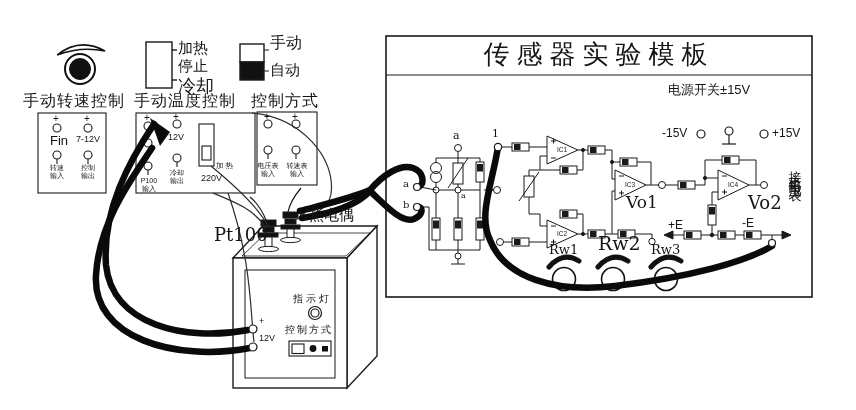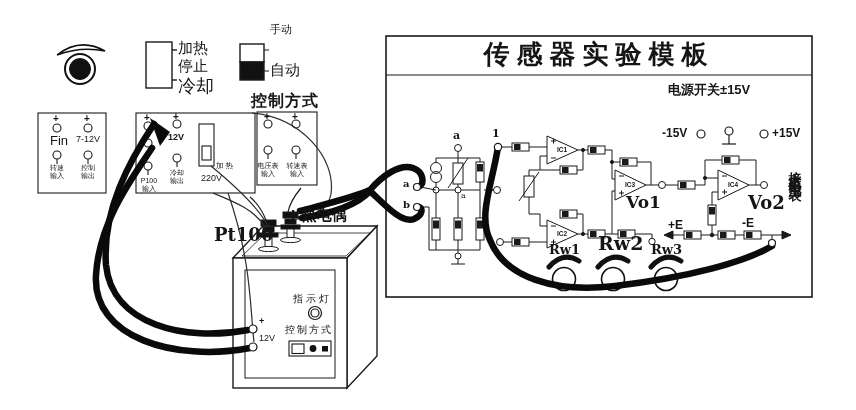--- a/index.html
+++ b/index.html
@@ -1,20 +1,20 @@
 <!DOCTYPE html>
 <html><head>
 <meta charset="utf-8">
 <style>
   html,body{margin:0;padding:0;background:#f6f6f6;}
   #stage{position:relative;width:856px;height:410px;background:#ffffff;overflow:hidden;
          font-family:"Liberation Sans",sans-serif;color:#111;}
   #gfx{position:absolute;left:0;top:0;z-index:1;}
   .lbl{position:absolute;z-index:3;white-space:pre-line;line-height:1.12;color:#151515;}
-  .b{font-weight:bold;}
+  .b{font-weight:normal;}
   .ctr{text-align:center;}
   .serif{font-family:"DejaVu Serif","Liberation Serif",serif;}
   .vert{writing-mode:vertical-rl;letter-spacing:3px;}
 </style>
 </head>
 <body>
 
 <div id="stage">
 
 <svg id="gfx" width="856" height="410" viewBox="0 0 856 410">
@@ -288,54 +288,56 @@
   <g stroke="#1a1a1a" fill="#fff" stroke-width="1.2">
     <circle cx="253" cy="329" r="4"></circle>
     <circle cx="253" cy="347" r="4"></circle>
     <circle cx="417" cy="187" r="3.5"></circle>
     <circle cx="417" cy="207" r="3.5"></circle>
     <circle cx="498" cy="147" r="3.7"></circle>
     <circle cx="772" cy="243" r="3.5"></circle>
   </g>
 </svg>
 
+<div class="lbl b ctr" style="left:16px;top:92px;width:116px;font-size:16px;letter-spacing:1px">手动转速控制</div>
 <div class="lbl b" style="left:53px;top:113px;font-size:10px">+</div>
 <div class="lbl b" style="left:84px;top:113px;font-size:10px">+</div>
 <div class="lbl" style="left:50px;top:134px;font-size:13px">Fin</div>
 <div class="lbl" style="left:76px;top:134px;font-size:9px">7-12V</div>
 <div class="lbl ctr" style="left:47px;top:164px;width:20px;font-size:7px">转速
 输入</div>
 <div class="lbl ctr" style="left:78px;top:164px;width:20px;font-size:7px">控制
 输出</div>
 
+<div class="lbl b" style="left:134px;top:92px;font-size:16px;letter-spacing:1px">手动温度控制</div>
 <div class="lbl" style="left:178px;top:40px;font-size:15px">加热</div>
 <div class="lbl" style="left:178px;top:58px;font-size:15px">停止</div>
 <div class="lbl" style="left:178px;top:76px;font-size:18px">冷却</div>
 <div class="lbl b" style="left:144px;top:112px;font-size:10px">+</div>
 <div class="lbl b" style="left:173px;top:111px;font-size:10px">+</div>
 <div class="lbl b" style="left:168px;top:132px;font-size:9px">12V</div>
 <div class="lbl ctr" style="left:138px;top:177px;width:22px;font-size:7px">P100
 输入</div>
 <div class="lbl ctr" style="left:167px;top:169px;width:20px;font-size:7px">冷却
 输出</div>
 <div class="lbl" style="left:216px;top:162px;font-size:7.5px">加 热</div>
 <div class="lbl" style="left:201px;top:173px;font-size:9px">220V</div>
 
 <div class="lbl b" style="left:251px;top:92px;font-size:16px;letter-spacing:1px">控制方式</div>
-<div class="lbl" style="left:270px;top:23px;font-size:11px">手动</div>
+<div class="lbl" style="left:270px;top:34px;font-size:16px">手动</div>
 <div class="lbl" style="left:270px;top:62px;font-size:15px">自动</div>
 <div class="lbl b" style="left:264px;top:111px;font-size:10px">+</div>
 <div class="lbl b" style="left:292px;top:111px;font-size:10px">+</div>
 <div class="lbl ctr" style="left:255px;top:162px;width:26px;font-size:7px">电压表
 输入</div>
 <div class="lbl ctr" style="left:284px;top:162px;width:26px;font-size:7px">转速表
 输入</div>
 
 <div class="lbl b serif" style="left:214px;top:225px;font-size:18px">Pt100</div>
-<div class="lbl b" style="left:291px;top:207px;font-size:15px">K热电偶</div>
+<div class="lbl b" style="left:299px;top:207px;font-size:15px">K热电偶</div>
 <div class="lbl" style="left:293px;top:293px;font-size:10px;letter-spacing:3px">指示灯</div>
 <div class="lbl" style="left:285px;top:324px;font-size:10px;letter-spacing:2px">控制方式</div>
 <div class="lbl b" style="left:259px;top:316px;font-size:9px">+</div>
 <div class="lbl" style="left:259px;top:333px;font-size:9px">12V</div>
 
 <div class="lbl b ctr serif" style="left:386px;top:40px;width:426px;font-size:26px;letter-spacing:7px">传感器实验模板</div>
 <div class="lbl b" style="left:668px;top:83px;font-size:13px">电源开关±15V</div>
 <div class="lbl b" style="left:662px;top:127px;font-size:12px">-15V</div>
 <div class="lbl b" style="left:772px;top:127px;font-size:12px">+15V</div>
 <div class="lbl b serif" style="left:453px;top:130px;font-size:11px">a</div>

